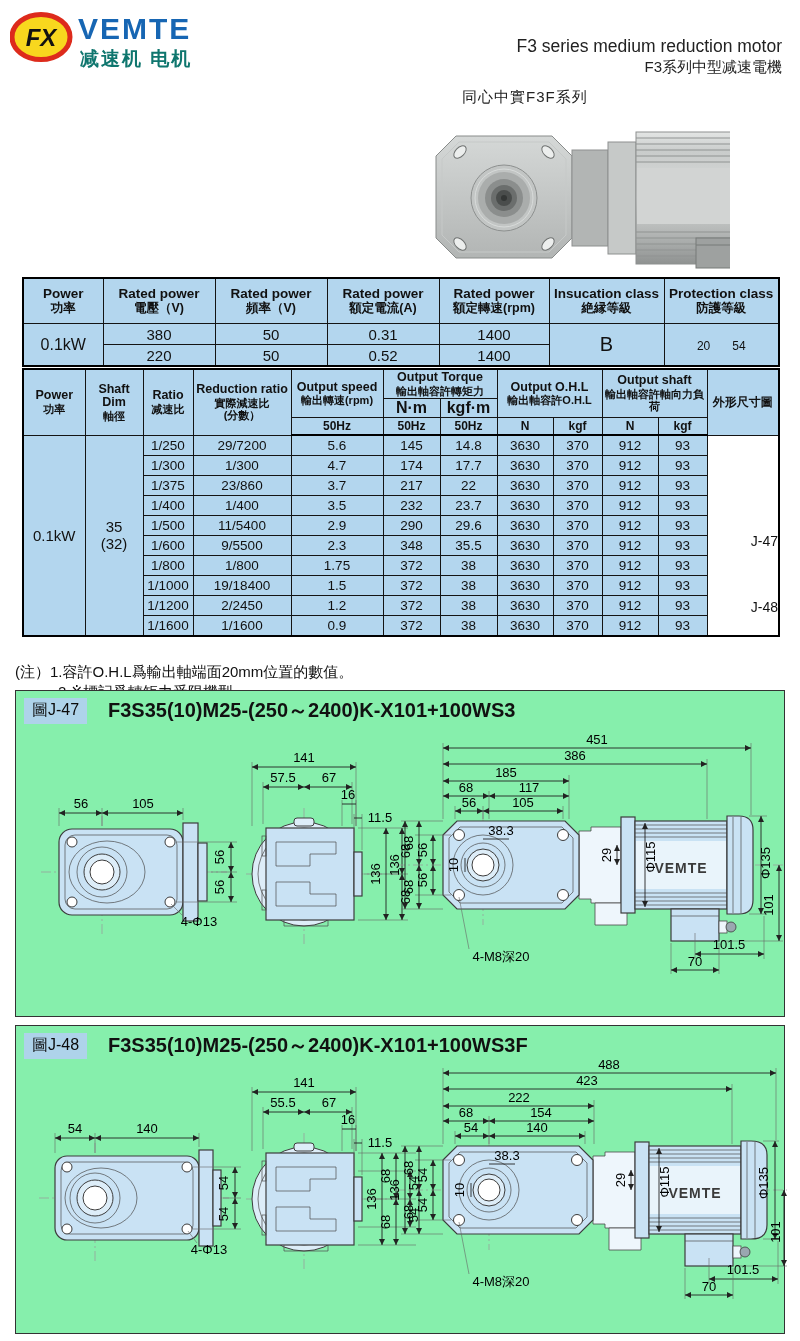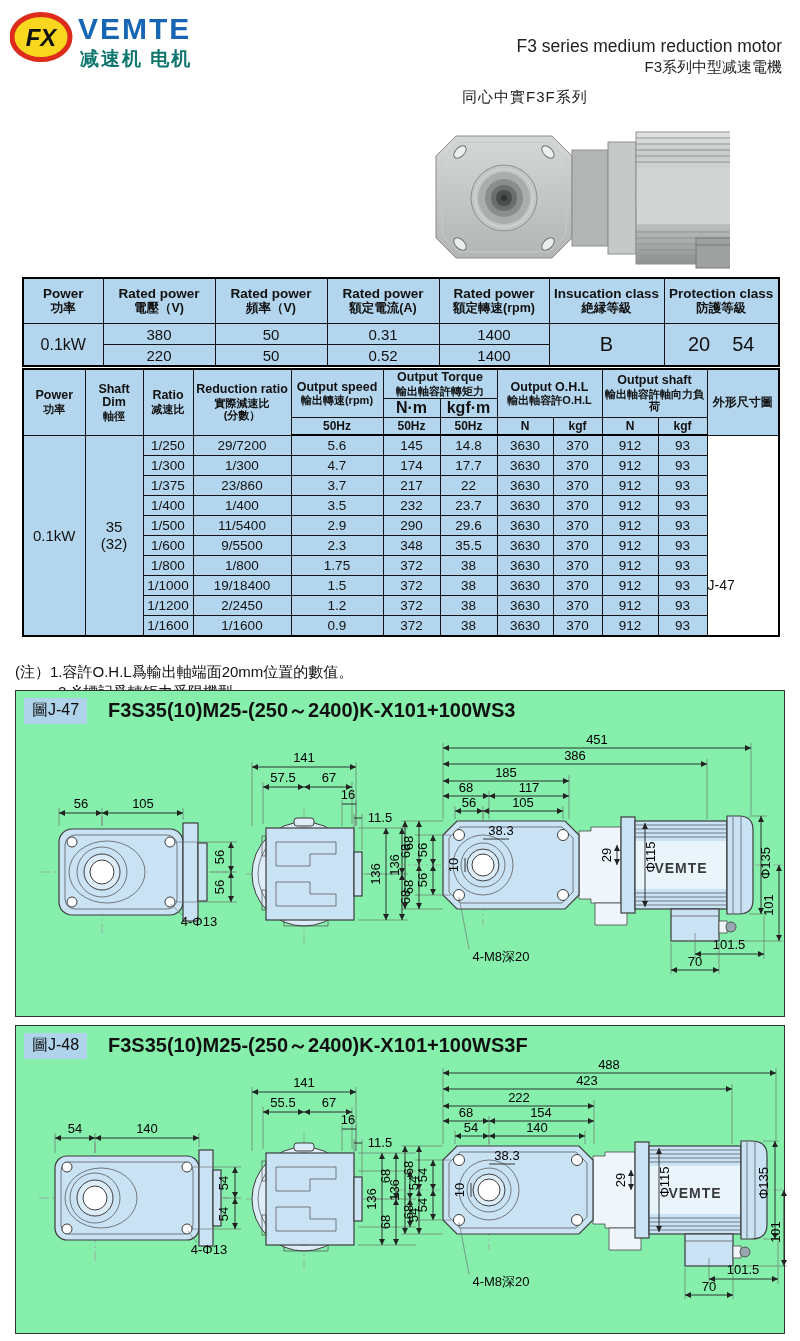--- a/index.html
+++ b/index.html
@@ -20,29 +20,29 @@
   table{border-collapse:collapse;table-layout:fixed;}
   #t1,#t2{position:absolute;left:22px;width:756px;border:2.5px solid #000;}
   #t1{top:277px;} #t2{top:368px;}
   #t1 th,#t1 td,#t2 th,#t2 td{border:1px solid #141414;background:#b3d6ee;
       text-align:center;vertical-align:middle;padding:0;overflow:hidden;}
   #t1 thead th{height:44px;}
   #t1 tbody td{height:20px;font-size:15px;}
   .he1{font-size:13.5px;line-height:15px;} .hz1{font-size:12.5px;line-height:15px;}
   #t1 td.big{font-size:16px;}
   #t1 td.ins{font-size:20px;}
-  .prot span{display:inline-block;margin:0 11px;font-size:20px;}
+  .prot span{display:inline-block;margin:0 11px;font-size:12px;}
   .he{font-size:12.5px;line-height:13.5px;} .hz{font-size:11px;line-height:12.5px;}
   #t2 thead tr:nth-child(1) th{height:28px;}
   #t2 thead tr:nth-child(2) th{height:16px;font-size:16px;margin-top:24px;}
   #t2 thead tr:nth-child(3) th{height:16px;font-size:12px;border-bottom:2.5px solid #000;}
   #t2 tbody td{height:19px;font-size:13.5px;}
   #t2 td.big{font-size:15px;}
   #t2 td.dimcol{background:#fff;position:relative;font-size:14px;}
-  .dimref{position:absolute;left:0;right:0;text-align:left;transform:translateY(-50%);margin-top:44px;}
+  .dimref{position:absolute;left:8px;right:0;text-align:right;transform:translateY(-50%);}
   .dimref.a{top:53%;} .dimref.b{top:86%;}
 
   
   #notes{position:absolute;left:15px;top:630px;font-size:15px;line-height:19.5px;color:#111;margin-top:32px;}
   #notes div:nth-child(n+2){padding-left:43px;}
 
   
   .secbox{position:absolute;left:15px;width:768px;border:1.6px solid #333;background:#86efac;}
   #j47box{top:690px;height:325px;} #j48box{top:1025px;height:307px;}
   .badge{position:absolute;left:8px;top:7px;background:#aed3ea;color:#0b0b0b;

